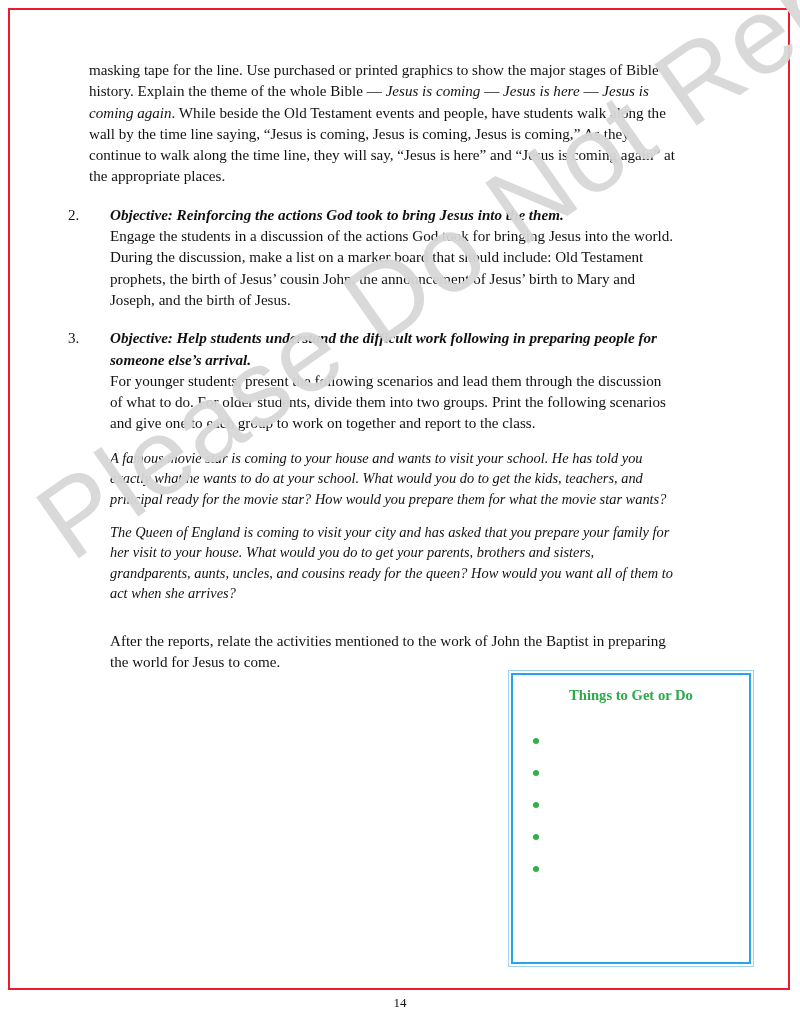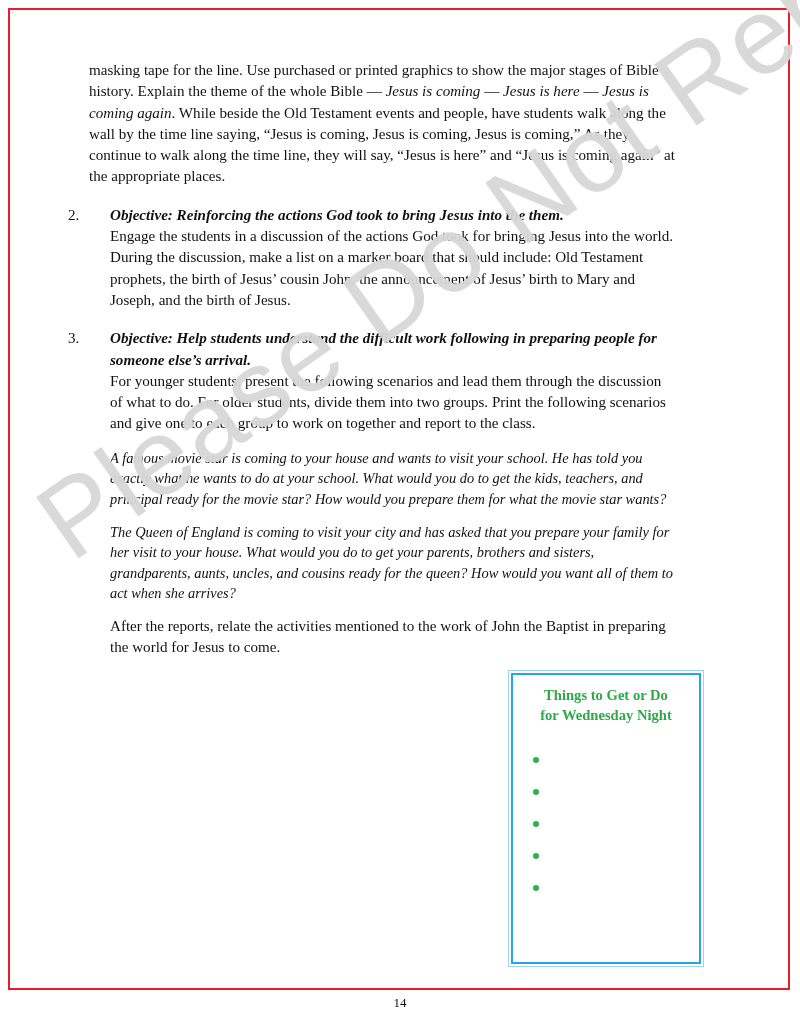--- a/index.html
+++ b/index.html
@@ -103,21 +103,21 @@
     font-size: 14.4px;
     line-height: 20.4px;
     margin: 13px 0 0 0;
   }
 
   
   #todo-box {
     position: absolute;
     left: 511px;
     top: 673px;
-    width: 190px;
+    width: 240px;
     height: 291px;
     box-sizing: border-box;
     border: 2px solid #29a3e8;
     outline: 1px solid #9ed4f2;
     outline-offset: 2px;
     background: #ffffff;
     z-index: 3;
   }
   #todo-title {
     margin: 11px 10px 0 10px;
@@ -181,29 +181,28 @@
   </div>
 
   <div class="list-item">
     <span class="list-num">3.</span>
     <p class="objective">Objective: Help students understand the difficult work following in preparing people for someone else’s arrival.</p>
     <p class="body-para">For younger students, present the following scenarios and lead them through the discussion of what to do. For older students, divide them into two groups. Print the following scenarios and give one to each group to work on together and report to the class.</p>
 
     <p class="scenario">A famous movie star is coming to your house and wants to visit your school. He has told you exactly what he wants to do at your school. What would you do to get the kids, teachers, and principal ready for the movie star? How would you prepare them for what the movie star wants?</p>
     <p class="scenario">The Queen of England is coming to visit your city and has asked that you prepare your family for her visit to your house. What would you do to get your parents, brothers and sisters, grandparents, aunts, uncles, and cousins ready for the queen? How would you want all of them to act when she arrives?</p>
 
-    <p class="body-para" style="margin-top:12px;">After the reports, relate the activities mentioned to the work of John the Baptist in preparing the world for Jesus to come.</p>
+    <p class="body-para" style="margin-top:27px;">After the reports, relate the activities mentioned to the work of John the Baptist in preparing the world for Jesus to come.</p>
   </div>
 
 </div>
 
 <div id="todo-box">
   <div id="todo-title">
     <span class="line">Things to Get or Do</span>
-    <span class="line">for Wednesday Night</span>
   </div>
   <ul id="todo-bullets">
     <li></li>
     <li></li>
     <li></li>
     <li></li>
     <li></li>
   </ul>
 </div>
 

